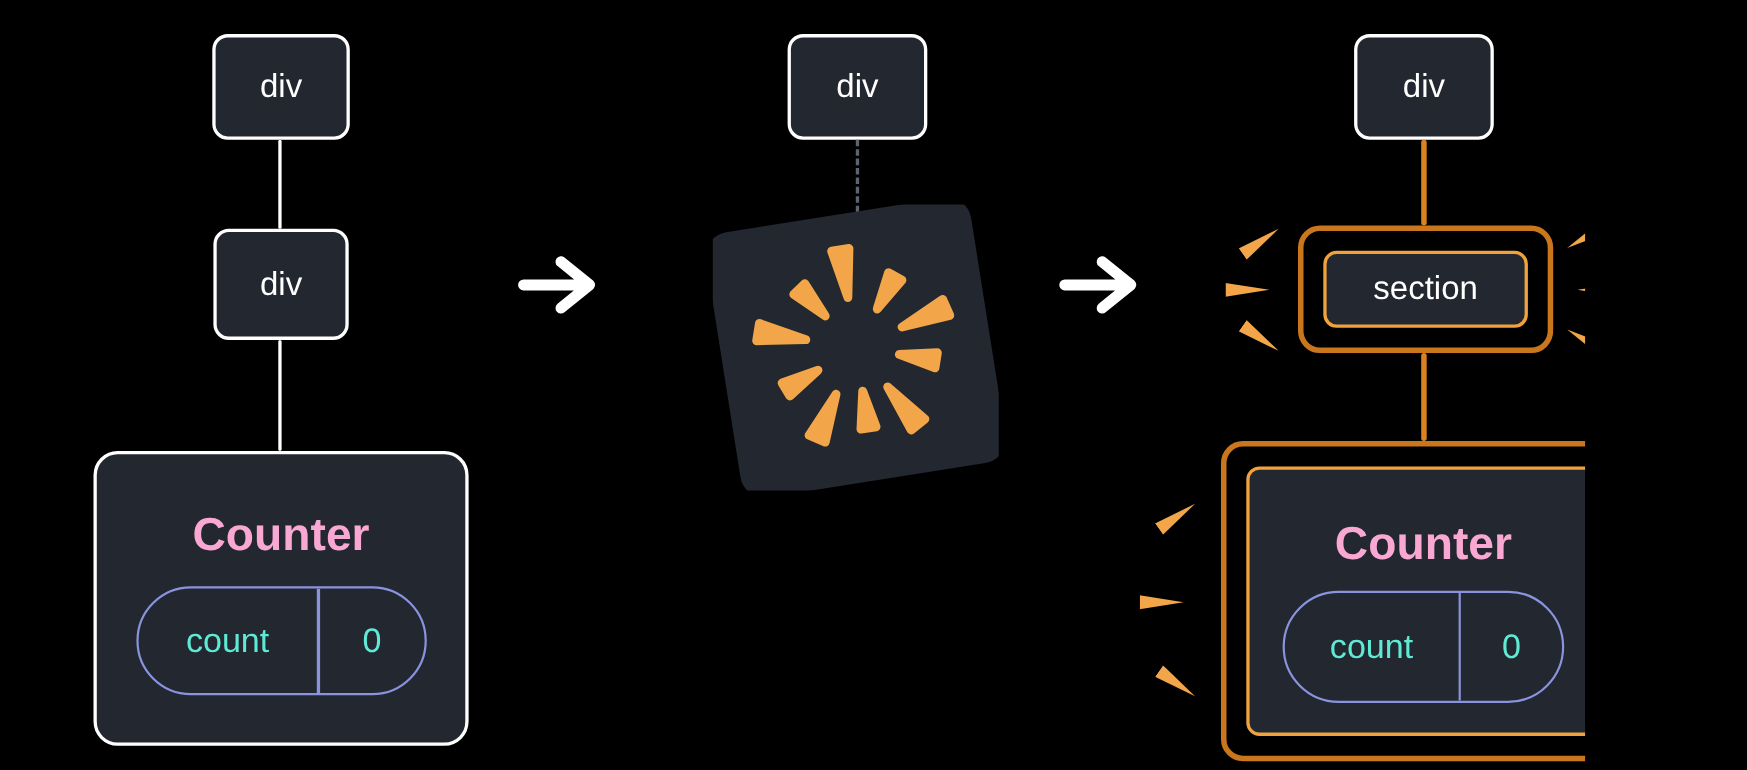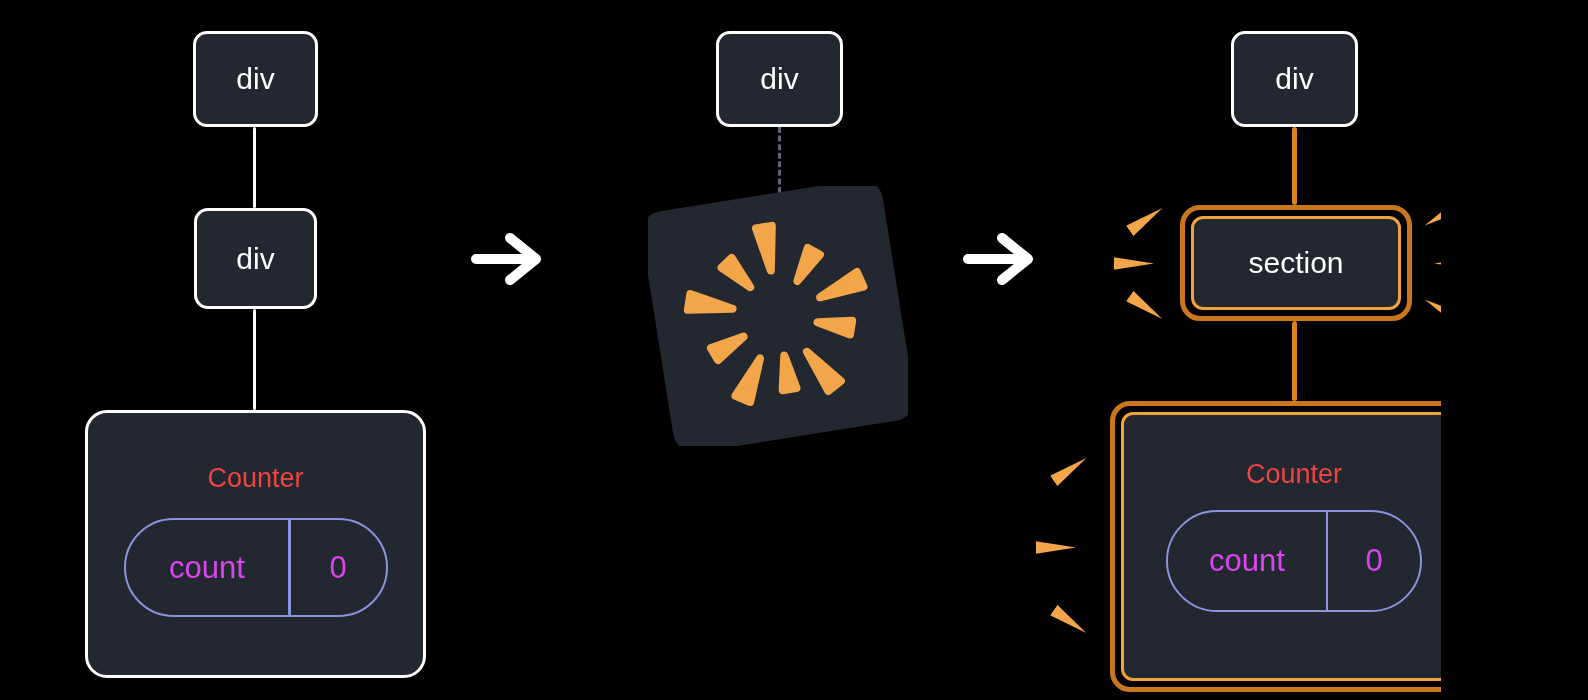--- a/index.html
+++ b/index.html
@@ -13,32 +13,32 @@
 
   
   .edge{position:absolute;background:#ffffff;border-radius:2px;}
   .edge-orange{position:absolute;background:#d9821f;border-radius:3px;}
   .edge-dashed{position:absolute;width:0;border-left:3px dashed #5c6470;}
 
   
   .counter{position:absolute;box-sizing:border-box;background:#23272f;border:3px solid #ffffff;
            border-radius:22px;display:flex;flex-direction:column;align-items:center;
            padding-top:52px;gap:26px;}
-  .counter-title{color:#ef4444;font-size:27px;font-weight:400;line-height:1;}
+  .counter-title{color:#f9a8d4;font-size:42px;font-weight:700;line-height:1;}
 
   
   .pill{box-sizing:border-box;border:2.5px solid #8a93dd;border-radius:60px;
-        display:flex;align-items:stretch;color:#d946ef;overflow:hidden;}
+        display:flex;align-items:stretch;color:#5eead4;overflow:hidden;}
   .pill-key{flex:1.72;display:flex;align-items:center;justify-content:center;font-size:31px;}
   .pill-sep{width:2.5px;background:#8a93dd;}
   .pill-val{flex:1;display:flex;align-items:center;justify-content:center;font-size:31px;}
 
   
   .hl{position:absolute;box-sizing:border-box;border:5px solid #c9761c;border-radius:20px;
-      padding:6px;background:transparent;}
+      padding:18px;background:transparent;}
   .hl-inner{box-sizing:border-box;width:100%;height:100%;background:#23272f;
             border:3px solid #f0a23c;border-radius:12px;display:flex;flex-direction:column;
             align-items:center;justify-content:center;color:#ffffff;}
   .section-label{font-size:30px;color:#ffffff;}
   .counter-inner{justify-content:flex-start;padding-top:46px;gap:22px;}
 
   
   .spark{position:absolute;width:40px;height:15px;background:#f2a649;}
   .spark-l{clip-path:polygon(100% 50%, 0 8%, 0 92%);}
   .spark-r{clip-path:polygon(0 50%, 100% 8%, 100% 92%);}

